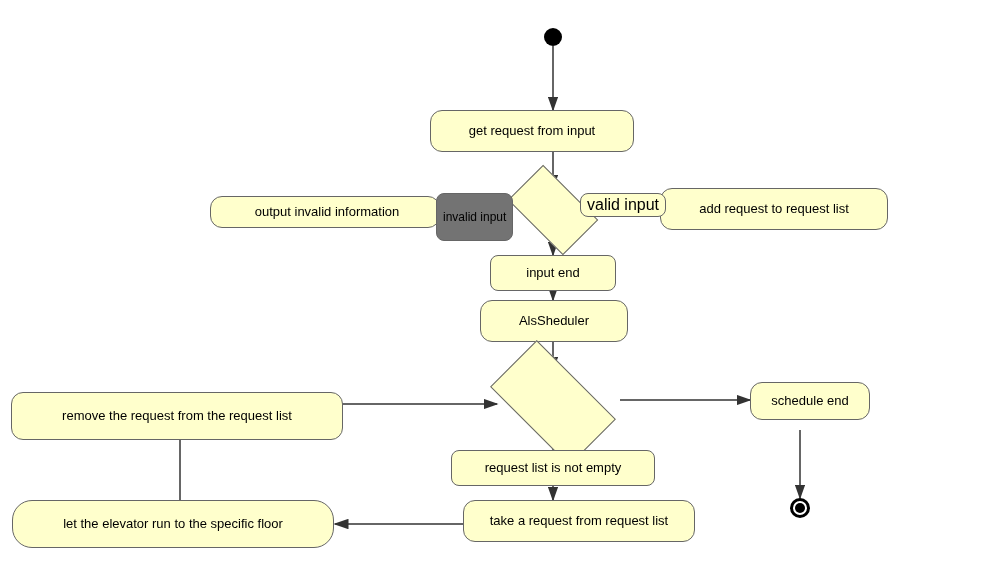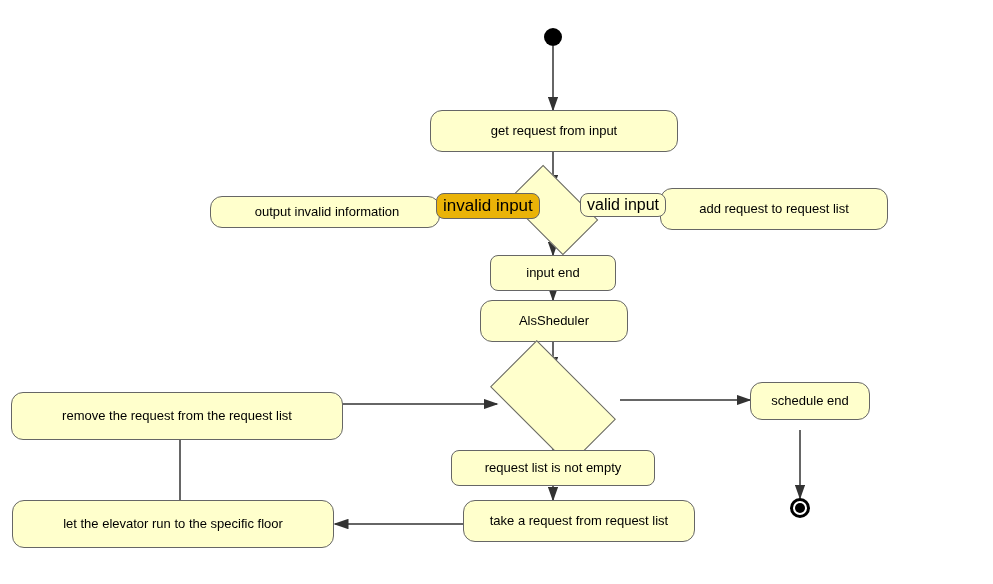--- a/index.html
+++ b/index.html
@@ -125,49 +125,49 @@
     <line x1="180" y1="504" x2="180" y2="424" stroke="#333" stroke-width="1.5" marker-end="url(#arrowhead)"></line>
 
     <line x1="342" y1="404" x2="497" y2="404" stroke="#333" stroke-width="1.5" marker-end="url(#arrowhead)"></line>
 
     <line x1="800" y1="430" x2="800" y2="498" stroke="#333" stroke-width="1.5" marker-end="url(#arrowhead)"></line>
 
   </svg>
 
   <div class="start-circle" style="left: 544px; top: 28px;"></div>
 
-  <div class="node-box" style="left: 430px; top: 110px; width: 248px; height: 42px;">get request from input</div>
+  <div class="node-box" style="left: 430px; top: 110px; width: 204px; height: 42px;">get request from input</div>
 
   <div class="node-diamond" style="left: 514px; top: 185px; width: 78px; height: 50px;">
     <div class="node-diamond-inner"></div>
   </div>
 
   <div class="node-box" style="left: 210px; top: 196px; width: 230px; height: 32px; padding-left: 16px;">output invalid information</div>
 
   <div class="node-box" style="left: 660px; top: 188px; width: 228px; height: 42px;">add request to request list</div>
 
-  <div style="position:absolute; left:436px; top:193px; font-size:17px; background:#eab308; border:1px solid #666; border-radius:8px; padding:2px 6px;">invalid input</div>
+  <div style="position:absolute; left:436px; top:193px; font-size:12px; background:#737373; border:1px solid #666; border-radius:8px; padding:16px 6px;">invalid input</div>
 
   <div style="position:absolute; left:580px; top:193px; font-size:16px; background:#ffffcc; border:1px solid #666; border-radius:8px; padding:2px 6px;">valid input</div>
 
   <div class="node-box" style="left: 490px; top: 255px; width: 126px; height: 36px; border-radius:8px;">input end</div>
 
   <div class="node-box" style="left: 480px; top: 300px; width: 148px; height: 42px; border-radius: 12px;">AlsSheduler</div>
 
   <div class="node-diamond" style="left: 497px; top: 370px; width: 112px; height: 66px;">
     <div class="node-diamond-inner"></div>
   </div>
 
   <div class="node-box" style="left: 750px; top: 382px; width: 120px; height: 38px; border-radius:12px;">schedule end</div>
 
   <div class="node-box" style="left: 451px; top: 450px; width: 204px; height: 36px; border-radius:8px;">request list is not empty</div>
 
   <div class="node-box" style="left: 463px; top: 500px; width: 232px; height: 42px; border-radius:12px;">take a request from request list</div>
 
-  <div class="node-box" style="left: 12px; top: 500px; width: 322px; height: 48px; border-radius:12px;">let the elevator run to the specific floor</div>
+  <div class="node-box" style="left: 12px; top: 500px; width: 322px; height: 48px; border-radius:20px;">let the elevator run to the specific floor</div>
 
   <div class="node-box" style="left: 11px; top: 392px; width: 332px; height: 48px; border-radius:12px;">remove the request from the request list</div>
 
   <div class="end-circle" style="left: 790px; top: 498px;">
     <div class="end-circle-inner"></div>
   </div>
 
 </div>
 
 </body></html>

